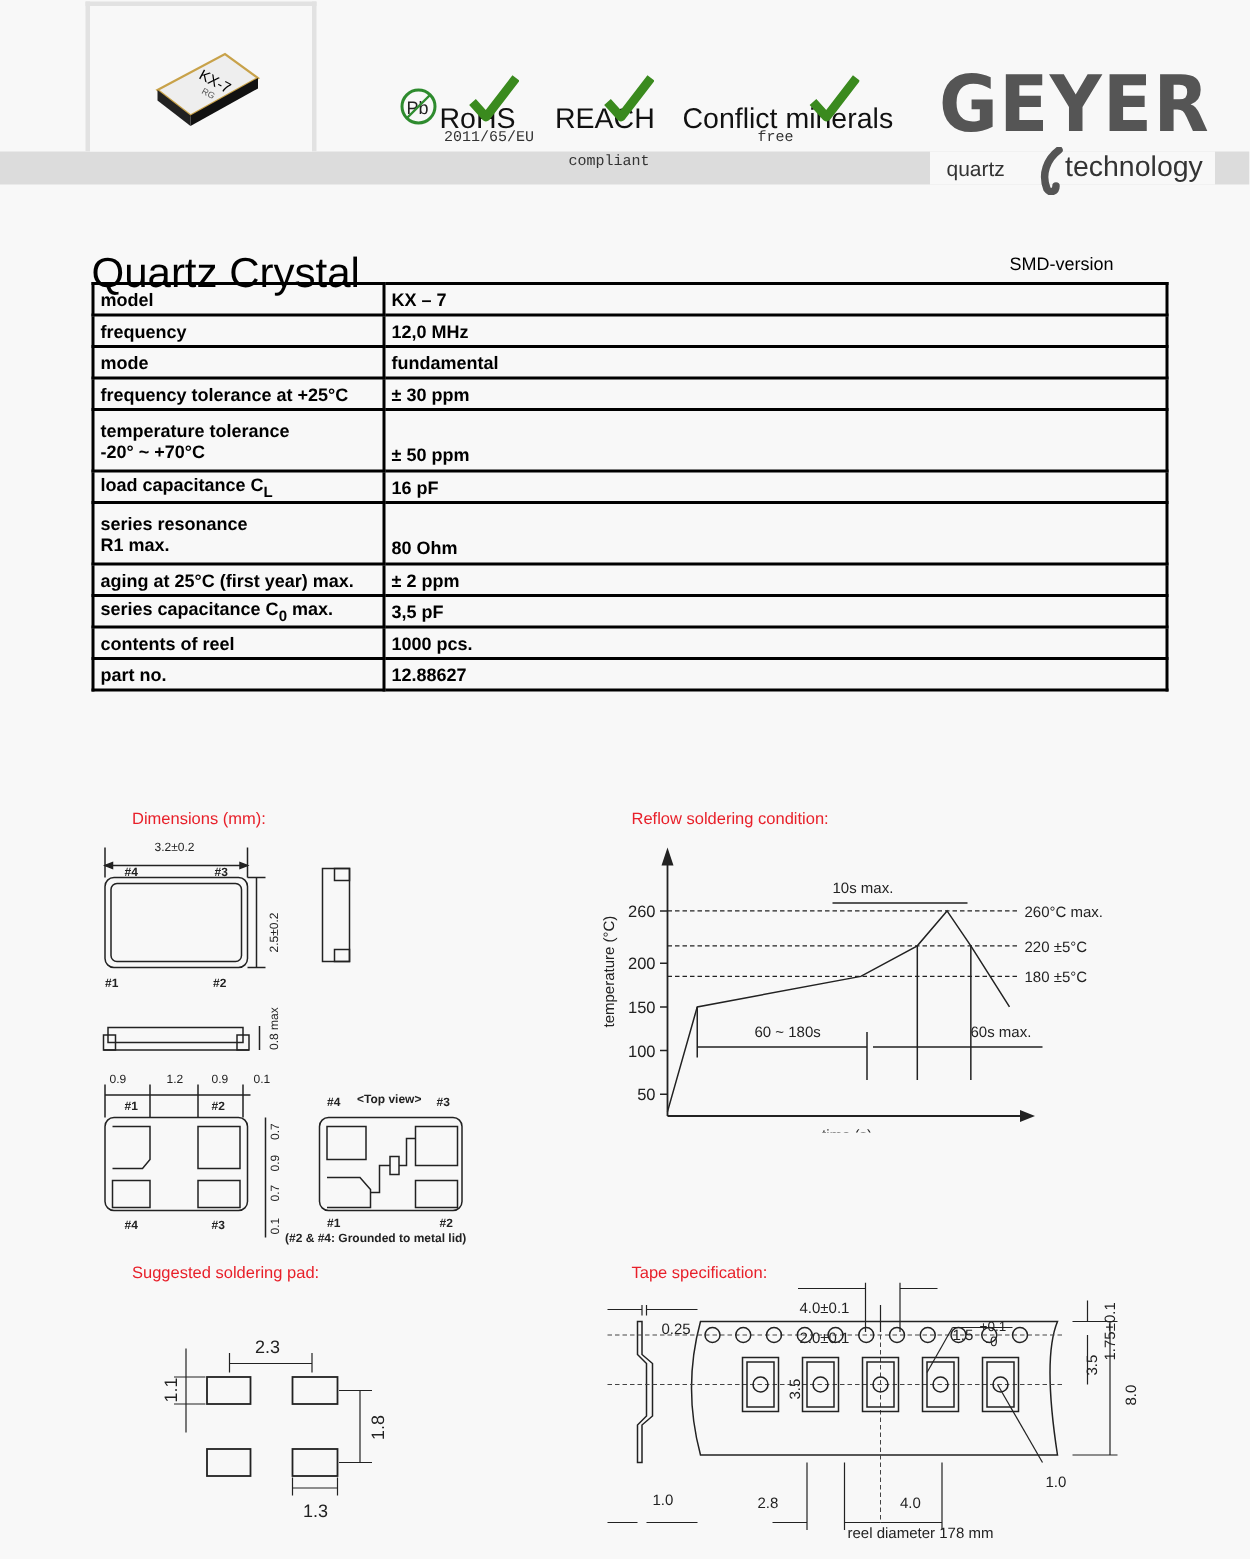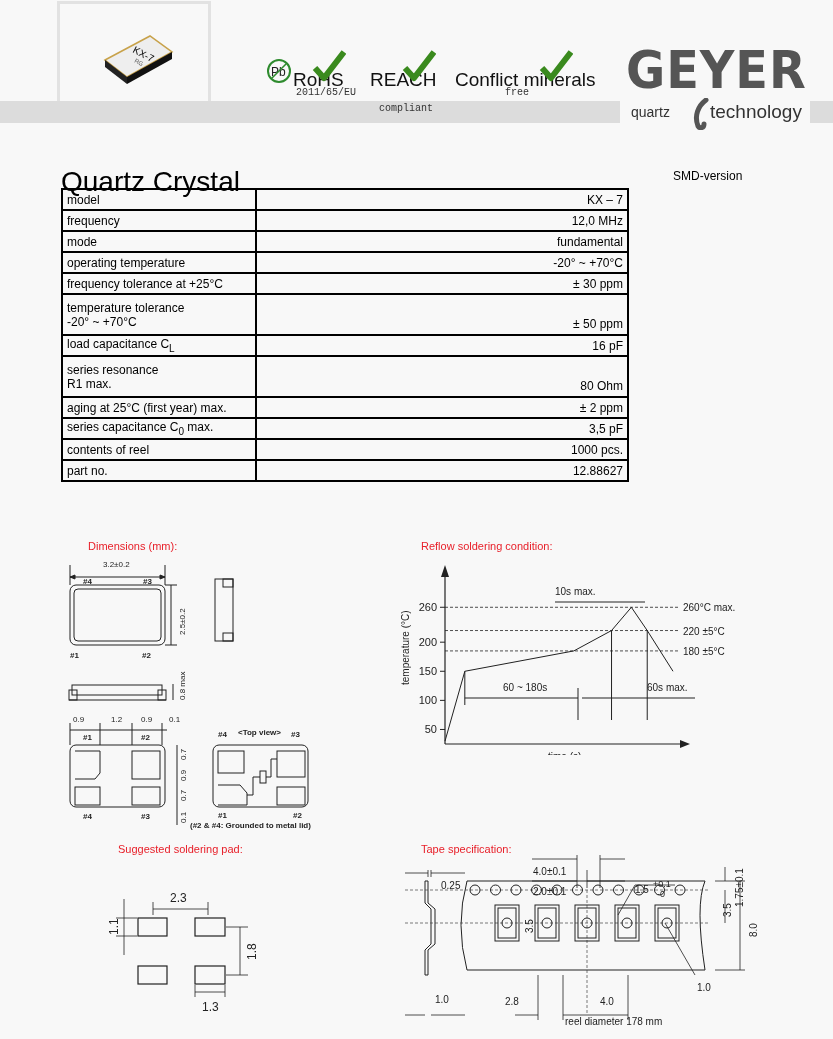--- a/index.html
+++ b/index.html
@@ -12,24 +12,24 @@
   .cert-sub{font-size:10px;color:#333;line-height:1;text-align:center;font-family:Liberation Mono, monospace;}
   .check{position:absolute;}
   #logo-word{left:626px;top:44px;font-size:52px;font-weight:bold;color:#555;letter-spacing:1px;line-height:1;font-family:"DejaVu Sans",sans-serif;transform:scaleX(0.92);transform-origin:left;}
   #logo-sub-bg{left:620px;top:101px;width:190px;height:22px;background:#f8f8f8;}
   #logo-quartz{left:631px;top:101px;font-size:14px;color:#333;line-height:22px;}
   #logo-tech{left:710px;top:101px;font-size:19px;color:#333;line-height:22px;}
   
   #title{left:61px;top:168px;font-size:28px;line-height:28px;}
   #subtitle{left:673px;top:166px;font-size:12px;line-height:20px;}
   
-  #spec{left:61px;top:188px;border-collapse:collapse;width:568px;}
+  #spec{left:61px;top:188px;border-collapse:collapse;width:718px;font-weight:bold;}
   #spec td{border:2px solid #000;font-size:12px;padding:0 4px;vertical-align:middle;}
   #spec td.k{width:184px;}
-  #spec td.v{text-align:right;}
+  #spec td.v{text-align:left;}
   #spec tr.tall td.v{vertical-align:bottom;padding-bottom:3px;}
   #spec tr td{height:19px;}
   #spec tr.tall td{height:36px;}
   sub{font-size:10px;vertical-align:-4px;}
   
   .sec{font-size:11px;color:#e8202a;padding-left:22px;}
   svg text{font-family:"Liberation Sans",sans-serif;}
 </style>
 </head>
 <body>
@@ -89,24 +89,20 @@
         <td class="k"><span>model</span></td>
         <td class="v">KX – 7</td>
       </tr>
       <tr>
         <td class="k"><span>frequency</span></td>
         <td class="v">12,0 MHz</td>
       </tr>
       <tr>
         <td class="k"><span>mode</span></td>
         <td class="v">fundamental</td>
-      </tr>
-      <tr>
-        <td class="k"><span>operating temperature</span></td>
-        <td class="v">-20° ~ +70°C</td>
       </tr>
       <tr>
         <td class="k"><span>frequency tolerance at +25°C</span></td>
         <td class="v">± 30 ppm</td>
       </tr>
       <tr class="tall">
         <td class="k"><span>temperature tolerance</span><br><span>-20° ~ +70°C</span></td>
         <td class="v">± 50 ppm</td>
       </tr>
       <tr>
@@ -241,21 +237,21 @@
     <text x="252" y="136" font-size="10" fill="#222">60s max.</text>
     <line x1="69.82608695652173" y1="116.27272727272728" x2="69.82608695652173" y2="150" stroke="#222"></line>
     <line x1="183" y1="133" x2="183" y2="165" stroke="#222"></line>
     <line x1="216.5391304347826" y1="75.54545454545455" x2="216.5391304347826" y2="165" stroke="#222"></line>
     <line x1="252.22608695652173" y1="75.54545454545455" x2="252.22608695652173" y2="165" stroke="#222"></line>
     <line x1="69.82608695652173" y1="143" x2="183" y2="143" stroke="#222"></line>
     <line x1="187" y1="143" x2="300" y2="143" stroke="#222"></line>
     <line x1="160" y1="47" x2="250" y2="47" stroke="#222"></line>
   </svg>
 
-<div class="abs sec" style="left:66px;top:843px;margin-left:30px;">Suggested soldering pad:</div>
+<div class="abs sec" style="left:66px;top:843px;">Suggested soldering pad:</div>
 <svg class="abs" style="left:100px;top:885px;" width="160" height="140">
   <g stroke="#222" fill="none" stroke-width="1.2">
     <rect x="38" y="33" width="29" height="18"></rect>
       <rect x="95" y="33" width="30" height="18"></rect>
     <rect x="38" y="81" width="29" height="18"></rect>
       <rect x="95" y="81" width="30" height="18"></rect>
   </g>
   <g stroke="#222" stroke-width="0.8" fill="#222">
     <line x1="53" y1="17" x2="53" y2="30"></line>
       <line x1="108" y1="17" x2="108" y2="30"></line>

